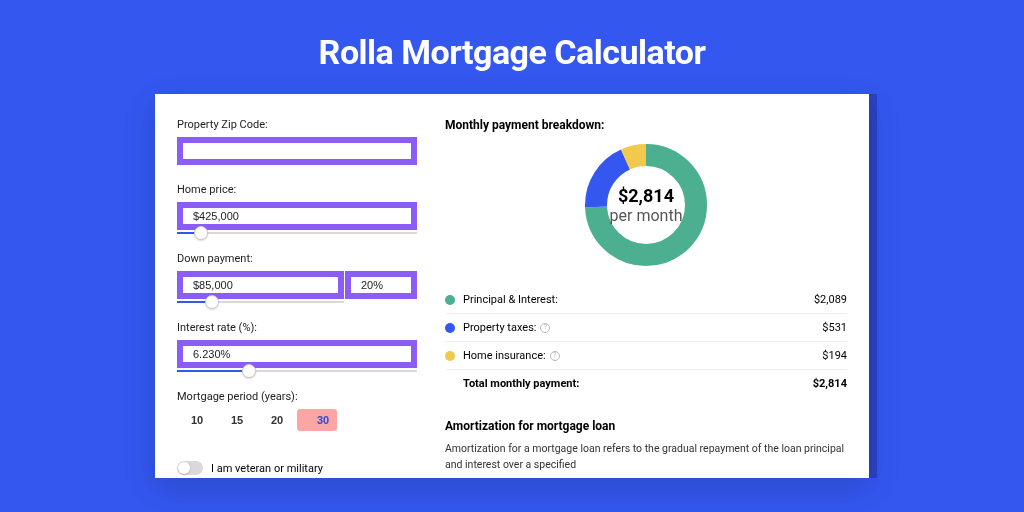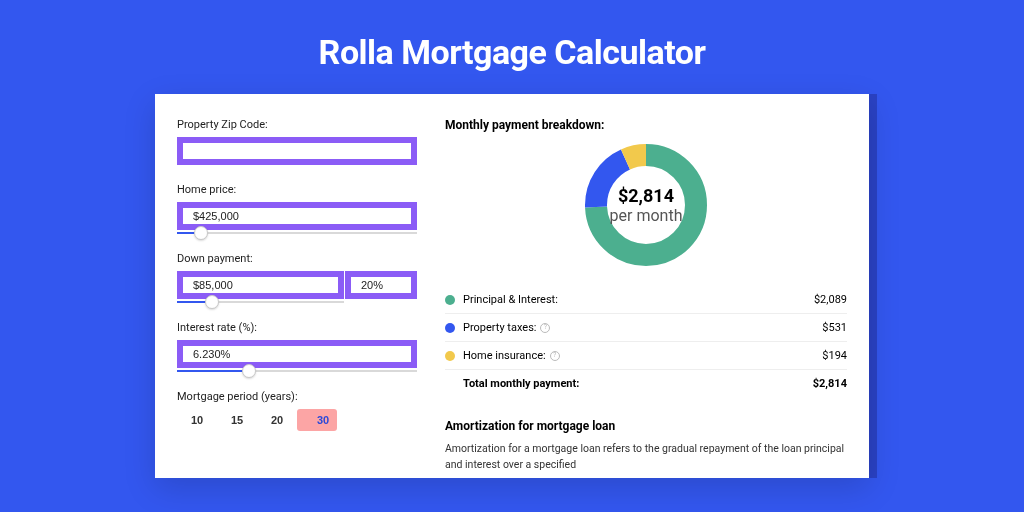--- a/index.html
+++ b/index.html
@@ -156,20 +156,24 @@
     <div class="field" style="margin-bottom:8px">
       <div class="field-label">Mortgage period (years):</div>
       <div class="periods">
         <button class="period-btn">10</button>
         <button class="period-btn">15</button>
         <button class="period-btn">20</button>
         <button class="period-btn active">30</button>
       </div>
     </div>
 
+    <div class="toggle-row">
+      <div class="toggle"></div>
+      <span class="toggle-label">I am veteran or military</span>
+    </div>
 
   </div>
 
   <div class="right">
     <div class="section-title">Monthly payment breakdown:</div>
 
     <div class="donut-wrap">
       <div class="donut">
         <svg width="126" height="126" viewBox="0 0 126 126">
 

